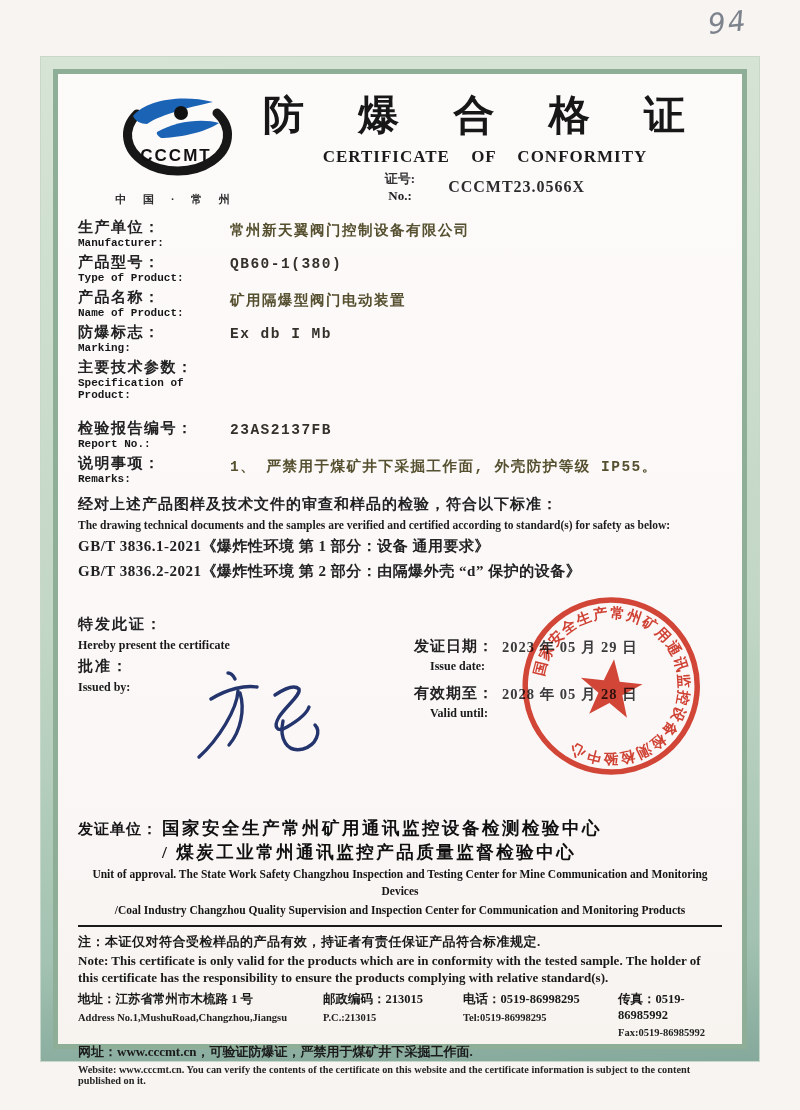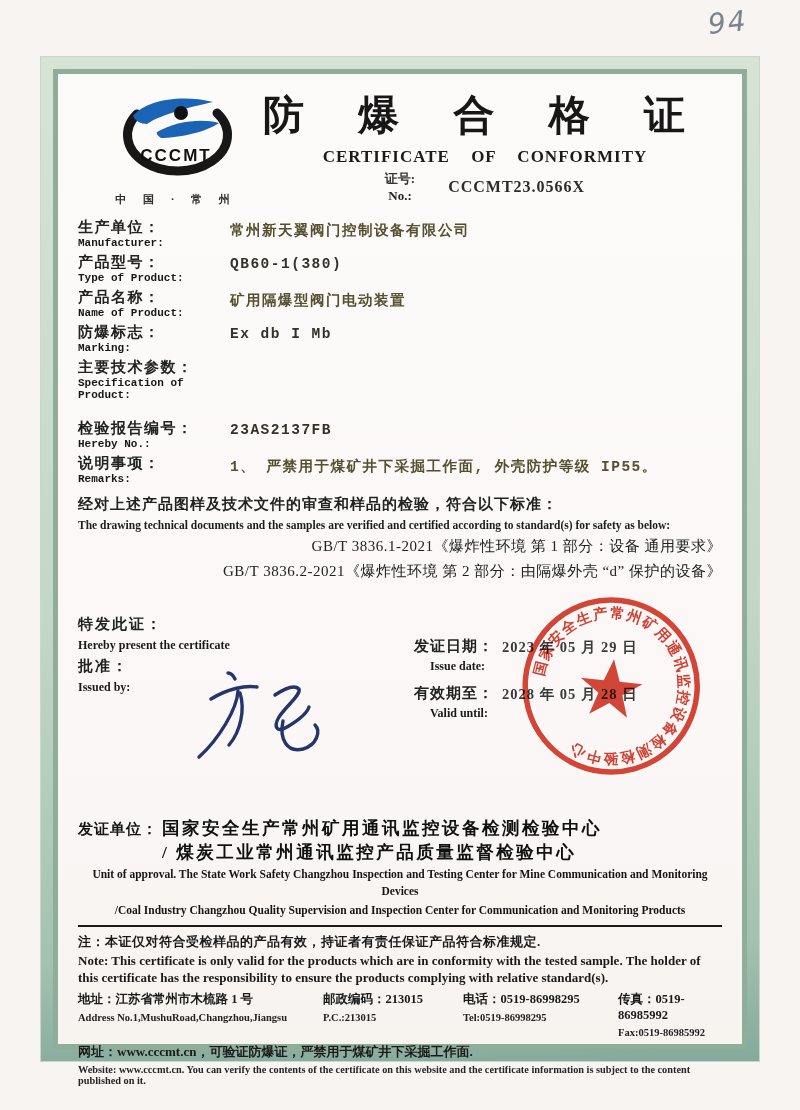--- a/index.html
+++ b/index.html
@@ -46,21 +46,21 @@
   .lbl-zh{font-size:15px;font-weight:700;letter-spacing:1.5px;color:#222;}
   .lbl-en{font-size:11px;font-weight:700;color:#171717;margin-top:0;}
   .field-value{font-size:14.5px;color:#55502f;letter-spacing:1.5px;padding-top:3px;font-weight:600;}
   .field-value.dark{color:#33312a;}
   .remark-line{margin-bottom:6px;}
   .sect-gap{height:14px;}
   
   .standards{margin-top:10px;}
   .std-intro-zh{font-size:15px;font-weight:700;letter-spacing:1px;color:#222;}
   .std-intro-en{font-size:11.5px;font-weight:600;color:#1c1c1c;margin-top:5px;}
-  .std-item{font-size:15px;font-weight:400;letter-spacing:0.5px;color:#222;margin-top:6px;text-align:right;}
+  .std-item{font-size:15px;font-weight:700;letter-spacing:0.5px;color:#222;margin-top:6px;}
   
   .issue{position:relative;height:196px;margin-top:34px;}
   .present-zh{font-size:15px;font-weight:700;letter-spacing:2px;color:#222;}
   .present-en{font-size:12px;font-weight:700;margin-top:4px;color:#191919;}
   .approve-zh{font-size:15px;font-weight:700;letter-spacing:2px;color:#222;margin-top:4px;}
   .approve-en{font-size:12px;font-weight:700;margin-top:4px;color:#191919;}
   .signature{position:absolute;left:105px;top:50px;}
   .dates{position:absolute;right:8px;top:22px;width:300px;z-index:2;}
   .date-row{display:flex;margin-bottom:2px;}
   .date-lbl-zh{font-size:15px;font-weight:700;letter-spacing:1px;color:#222;width:88px;flex:none;}
@@ -158,21 +158,21 @@
           <div class="lbl-zh">主要技术参数：</div>
           <div class="lbl-en">Specification of Product:</div>
         </div>
       </div>
 
       <div class="sect-gap"></div>
 
       <div class="field-row">
         <div class="field-labels">
           <div class="lbl-zh">检验报告编号：</div>
-          <div class="lbl-en">Hereby No.:</div>
+          <div class="lbl-en">Report No.:</div>
         </div>
         <div class="field-value dark">23AS2137FB</div>
       </div>
 
       <div class="field-row">
         <div class="field-labels">
           <div class="lbl-zh">说明事项：</div>
           <div class="lbl-en">Remarks:</div>
         </div>
         <div class="field-value">

